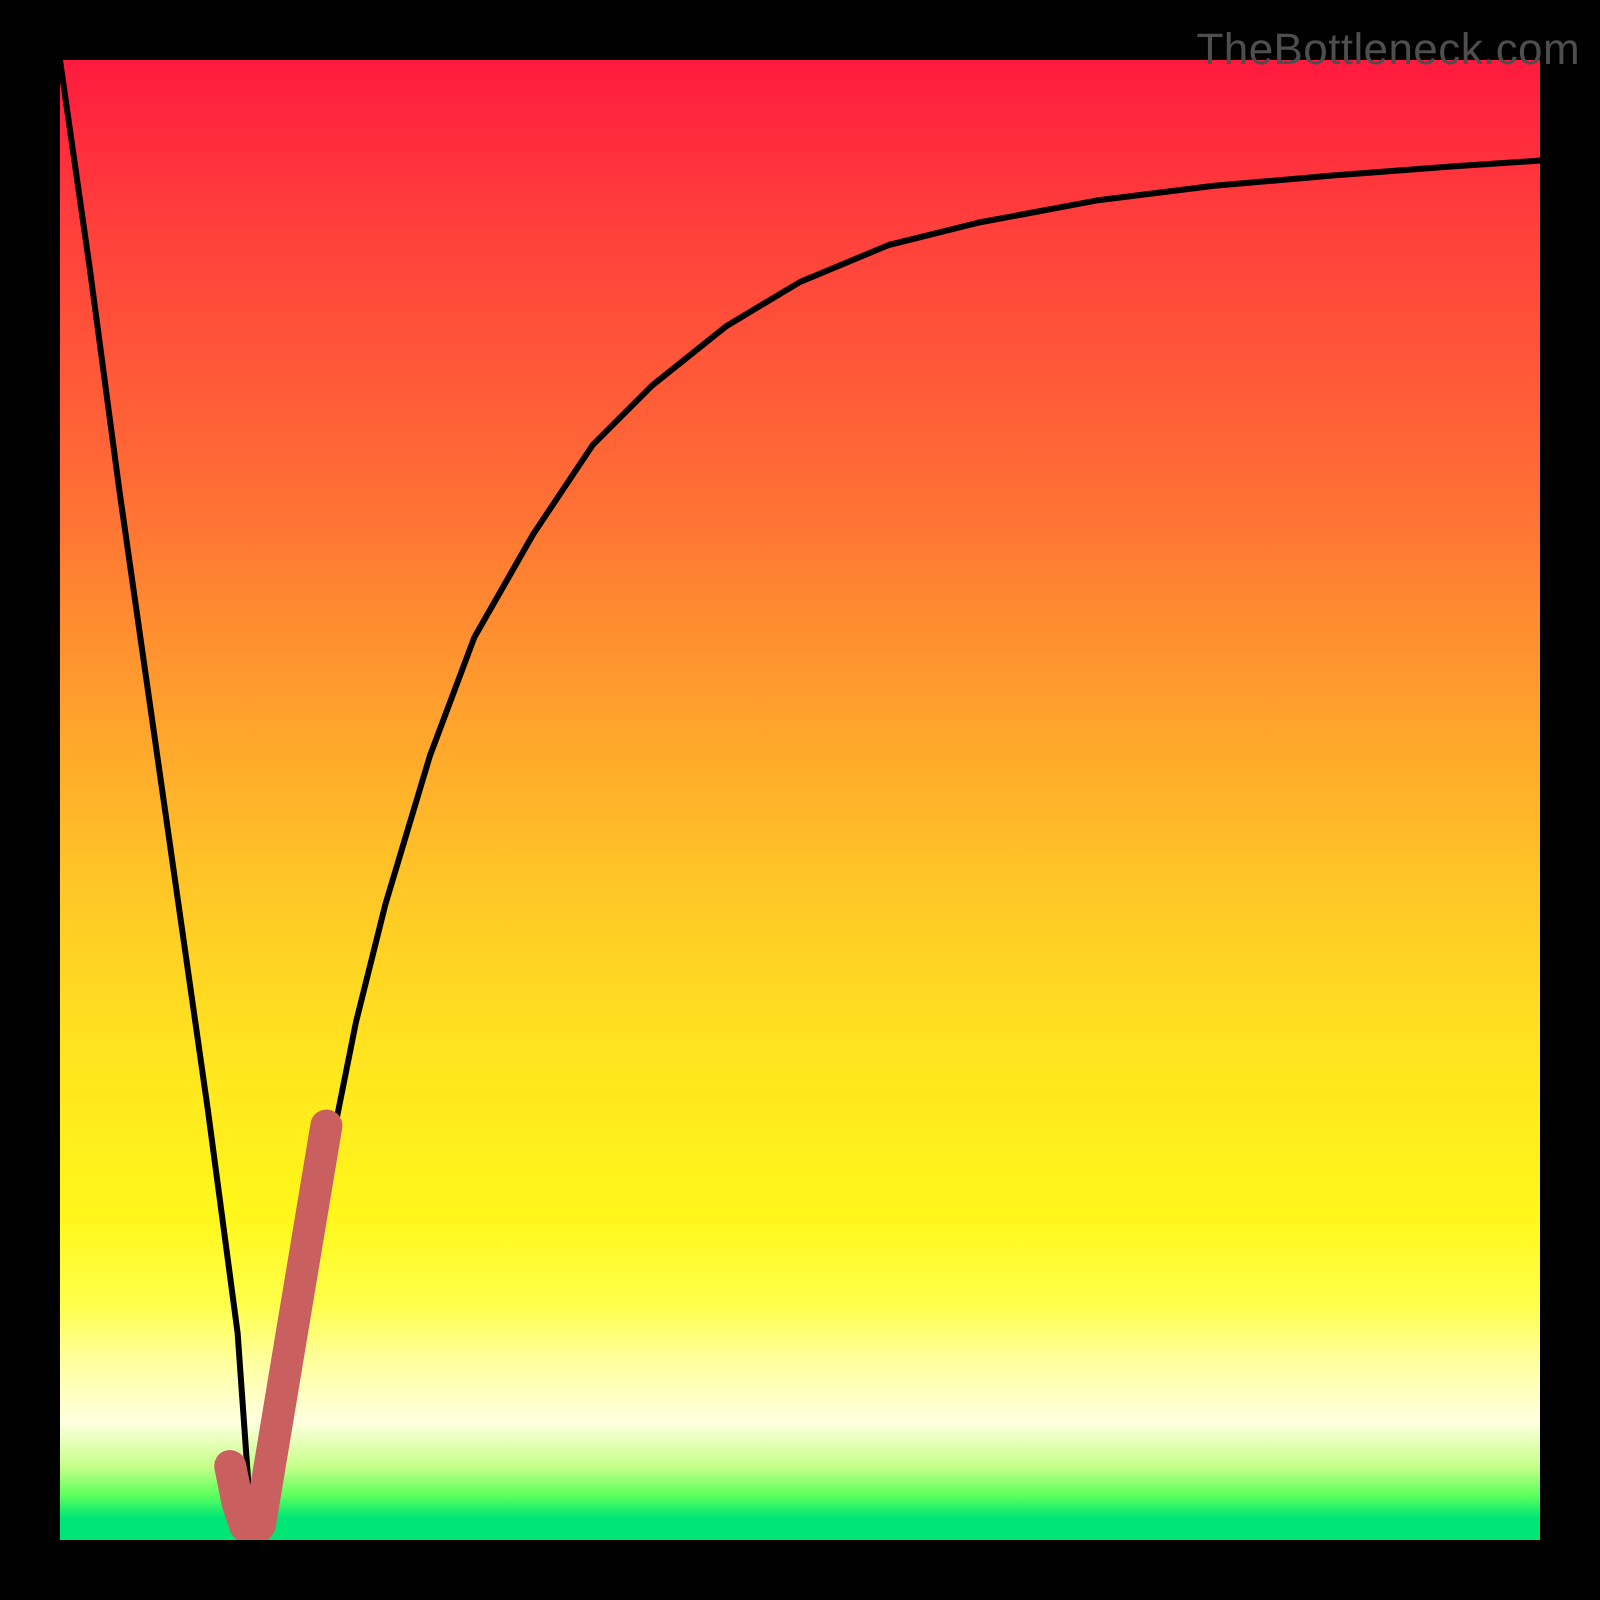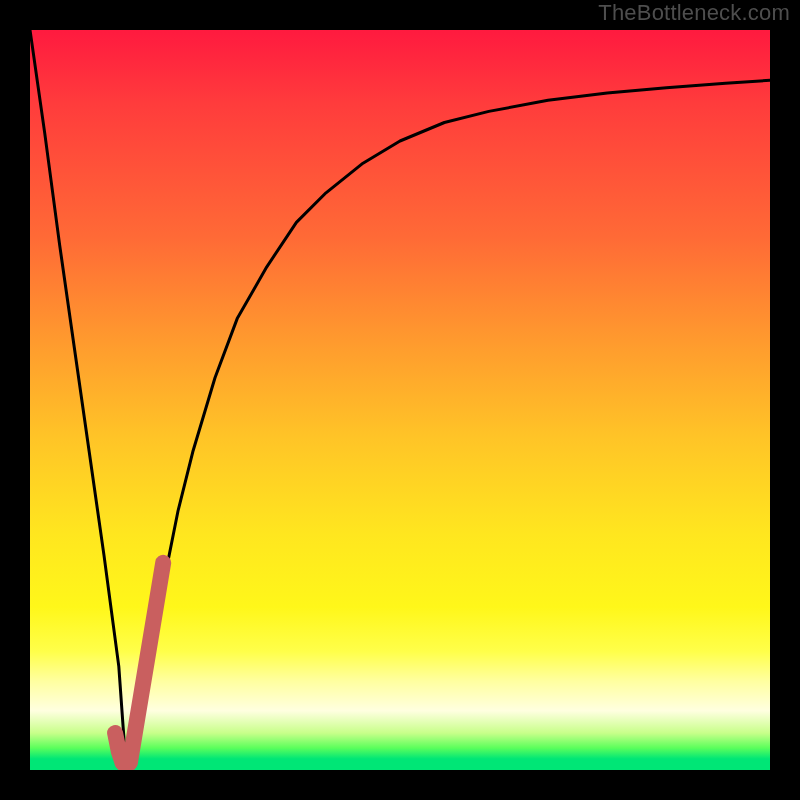--- a/index.html
+++ b/index.html
@@ -46,21 +46,21 @@
     );
   }
   svg.curves {
     position: absolute;
     inset: 0;
     width: 740px;
     height: 740px;
   }
   .watermark {
     position: absolute;
-    top: 0;
+    top: 12px;
     right: 10px;
     font-family: Arial, Helvetica, sans-serif;
     font-size: 22px;
     color: #4e4e4e;
     letter-spacing: 0.2px;
     user-select: none;
   }
 </style>
 </head>
 <body>

